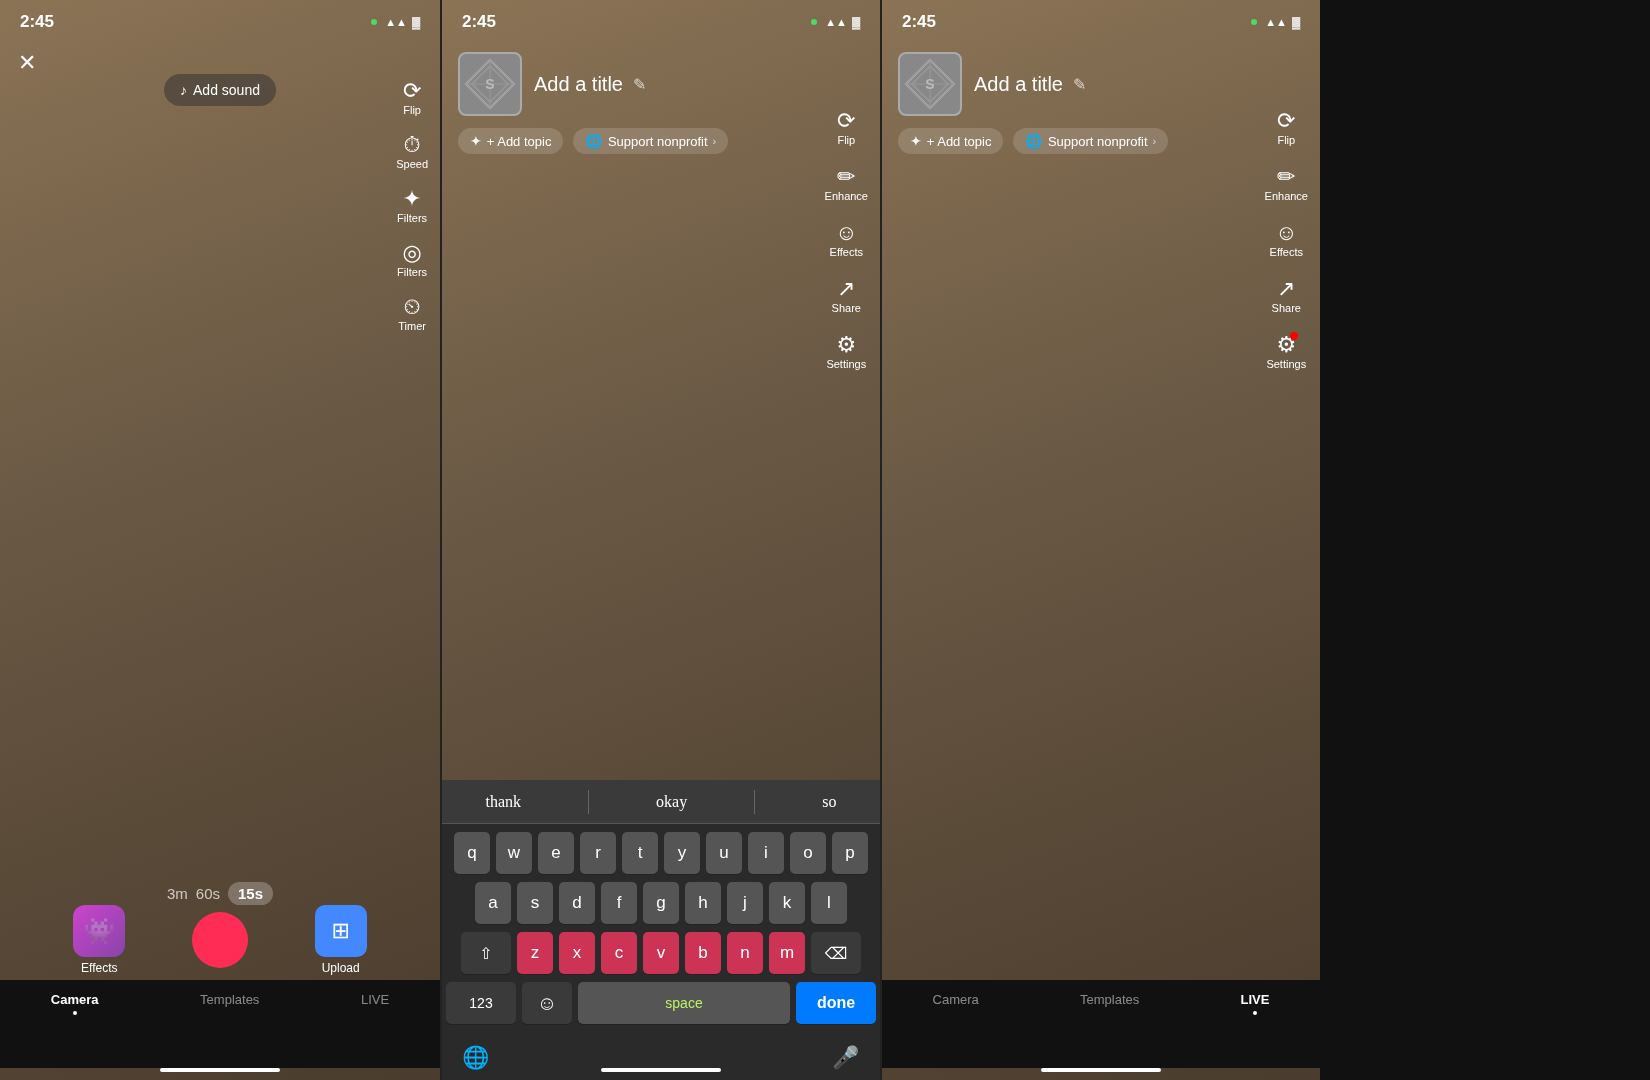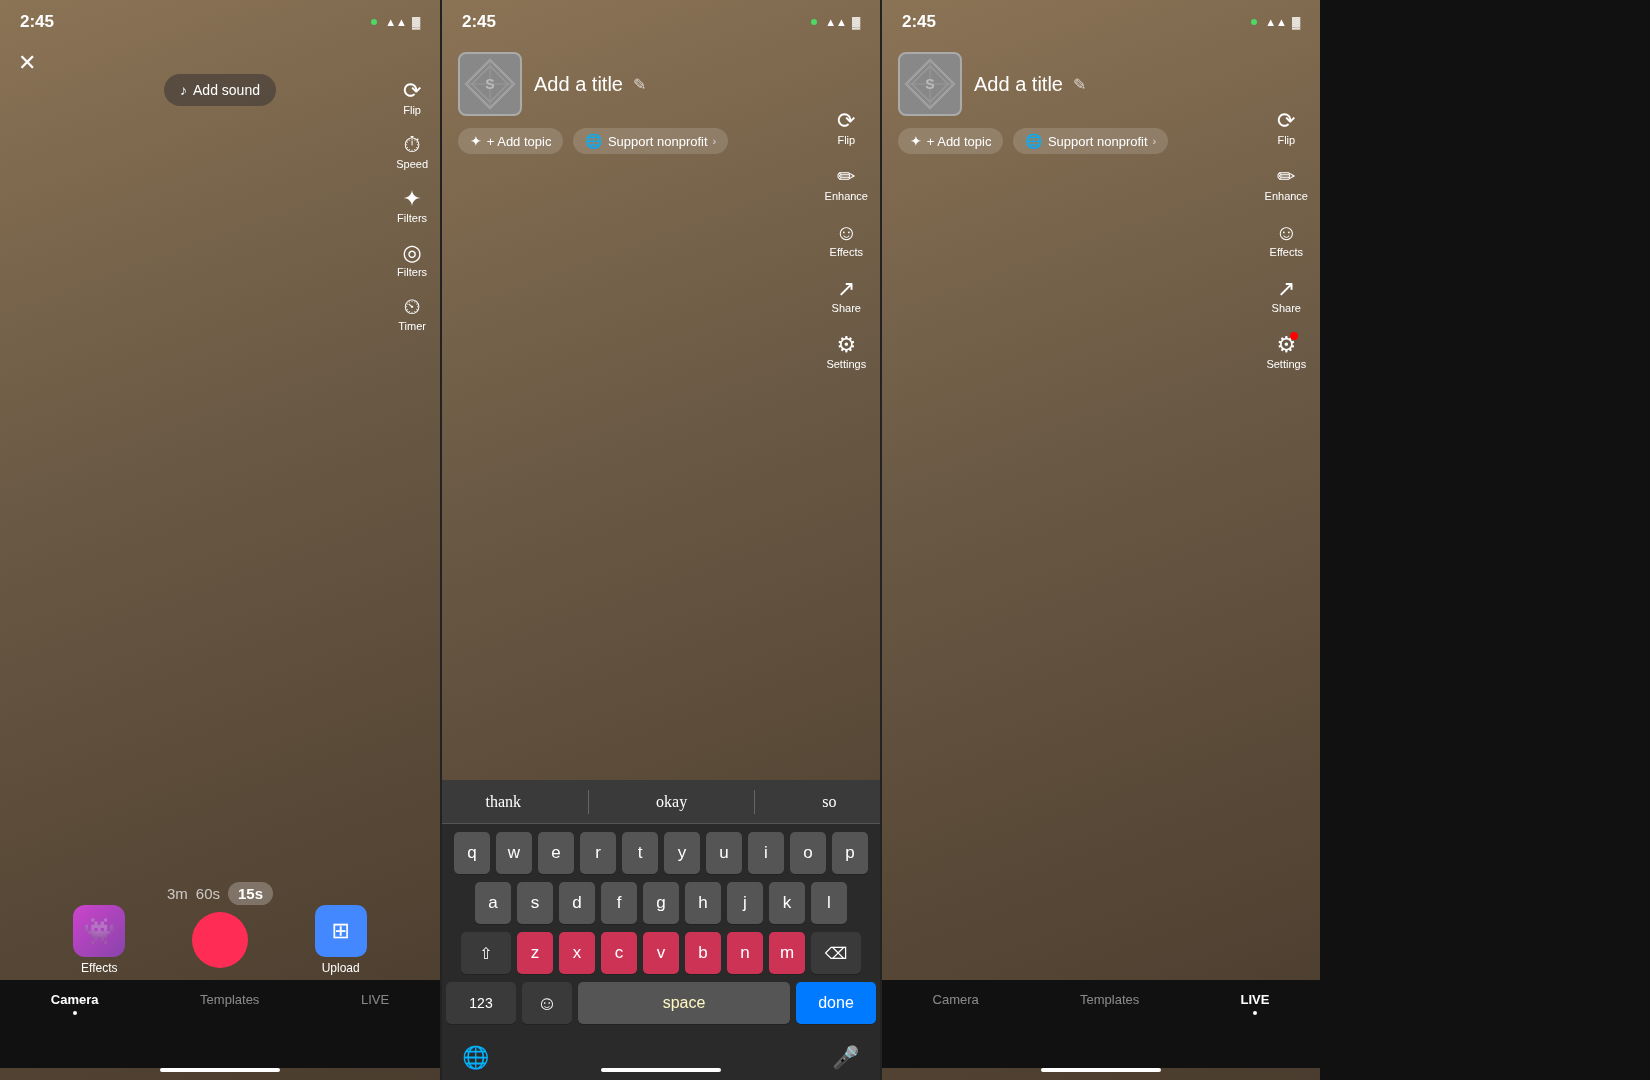--- a/index.html
+++ b/index.html
@@ -633,22 +633,22 @@
         <div class="key highlighted">v</div>
         <div class="key highlighted">b</div>
         <div class="key highlighted">n</div>
         <div class="key highlighted">m</div>
         <div class="key dark" style="font-size:16px;">⌫</div>
       </div>
 
       <div class="key-row">
         <div class="key dark wide">123</div>
         <div class="key dark" style="font-size:20px;">☺</div>
-        <div class="key space-bar" style="font-size:16px; color:#fef9c3;">space</div>
-        <div class="key done-key" style="color:#fff;">done</div>
+        <div class="key space-bar" style="font-size:14px; color:#bef264;">space</div>
+        <div class="key done-key" style="color:#fff;font-weight:bold;">done</div>
       </div>
     </div>
 
     <div class="keyboard-bottom-bar">
       <span class="kb-bottom-icon">🌐</span>
       <span class="kb-bottom-icon">🎤</span>
     </div>
   </div>
 
   <div class="home-indicator"></div>

